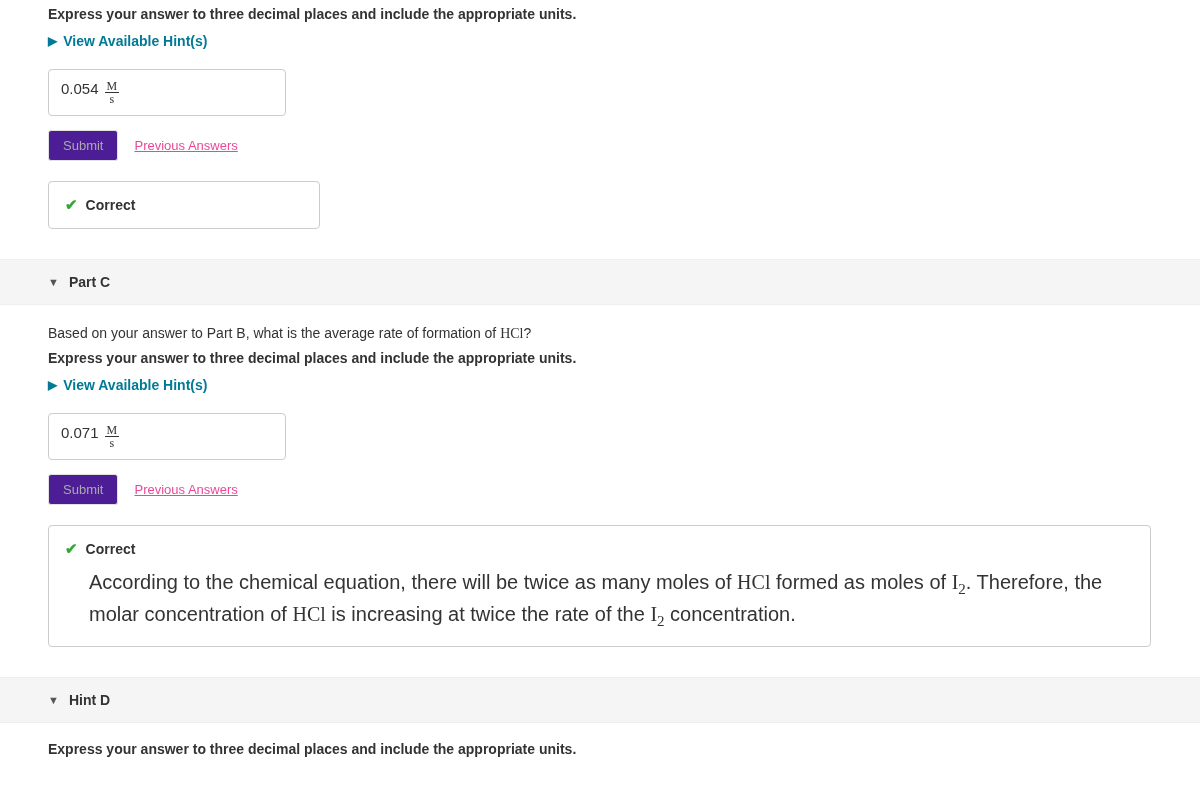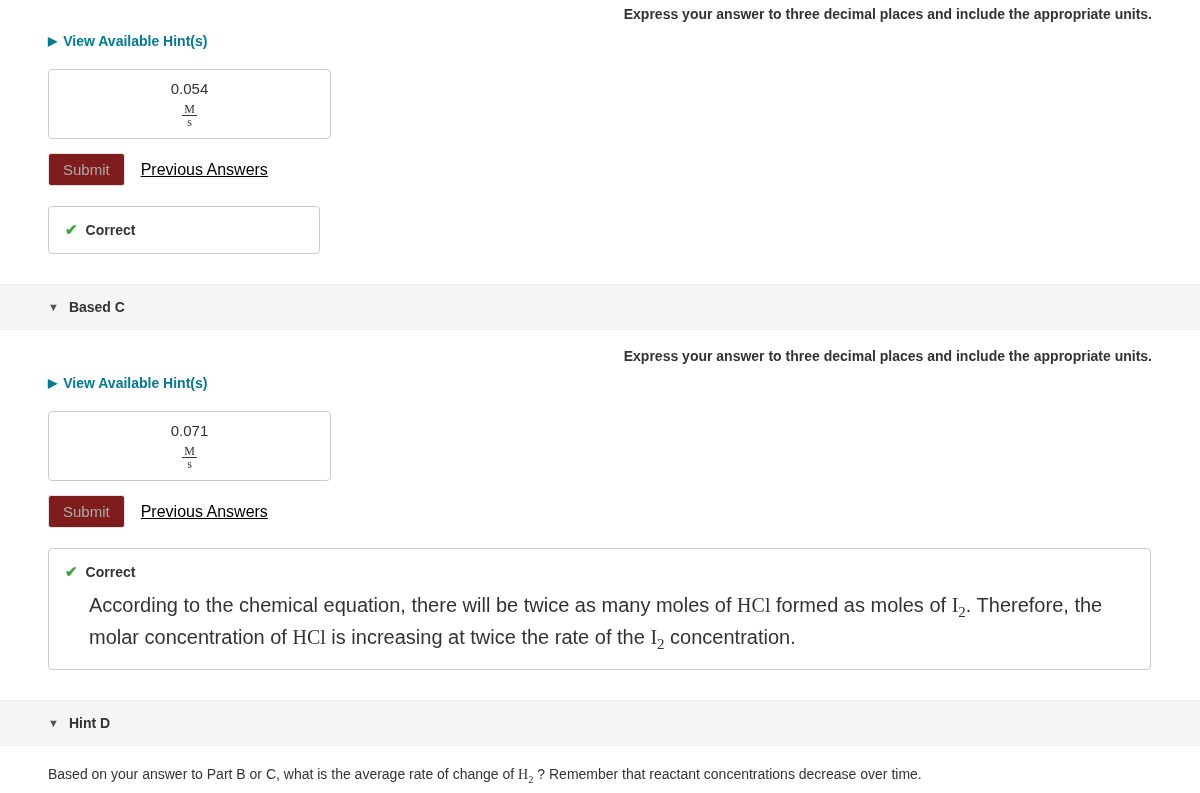--- a/index.html
+++ b/index.html
@@ -19,44 +19,41 @@
       padding: 0 48px;
     }
     .question-text {
       margin-top: 12px;
       line-height: 1.5;
     }
     .instruction {
       font-weight: bold;
       margin-top: 6px;
       margin-bottom: 10px;
-      text-align: right;
     }
     .hints-toggle {
       color: #007a96;
       font-weight: bold;
       cursor: pointer;
       margin-bottom: 12px;
       display: inline-flex;
       align-items: center;
     }
     .hints-toggle .carrot {
       margin-right: 6px;
       font-size: 12px;
     }
     .answer-box {
       border: 1px solid #ccc;
       border-radius: 4px;
       padding: 10px 12px;
-      width: 283px;
+      width: 238px;
       display: inline-flex;
-      align-items: center;
       gap: 6px;
       font-size: 15px;
-      flex-direction: column;
     }
     .fraction {
       display: inline-flex;
       flex-direction: column;
       align-items: center;
       font-family: "Times New Roman", serif;
       line-height: 1;
       font-size: 12px;
     }
     .fraction .num {
@@ -66,32 +63,32 @@
     .fraction .den {
       padding: 0 2px;
     }
     .actions {
       margin-top: 14px;
       display: flex;
       gap: 16px;
       align-items: center;
     }
     .submit-btn {
-      background: #7f1d1d;
+      background: #4c1d95;
       border: 1px solid #e2e2e2;
       color: #aaa;
       padding: 7px 14px;
       border-radius: 3px;
-      font-size: 15px;
+      font-size: 13px;
       cursor: default;
     }
     .prev-link {
-      color: #000000;
+      color: #ec4899;
       text-decoration: underline;
-      font-size: 16px;
+      font-size: 13px;
       cursor: pointer;
     }
     .feedback-box {
       border: 1px solid #ccc;
       border-radius: 4px;
       padding: 14px 16px;
       margin-top: 20px;
       display: flex;
       flex-direction: column;
       gap: 10px;
@@ -170,23 +167,26 @@
   <div class="feedback-box narrow">
     <div class="feedback-header">
       <span class="check-icon">✔</span>
       <span>Correct</span>
     </div>
   </div>
 
   
   <div class="part-header">
     <span class="part-toggle">▼</span>
-    <span>Based C</span>
-  </div>
-
+    <span>Part C</span>
+  </div>
+
+  <div class="question-text">
+    <span>Based on your answer to Part B, what is the average rate of formation of </span><span class="serif">HCl</span><span>?</span>
+  </div>
   <div class="instruction">Express your answer to three decimal places and include the appropriate units.</div>
 
   <div class="hints-toggle">
     <span class="carrot">▶</span>
     <span>View Available Hint(s)</span>
   </div>
 
   <div style="height:8px"></div>
 
   <div class="answer-box">
@@ -211,22 +211,19 @@
       <span>According to the chemical equation, there will be twice as many moles of </span><span class="serif">HCl</span><span> formed as moles of </span><span class="serif">I</span><sub class="serif">2</sub><span>. Therefore, the molar concentration of </span><span class="serif">HCl</span><span> is increasing at twice the rate of the </span><span class="serif">I</span><sub class="serif">2</sub><span> concentration.</span>
     </div>
   </div>
 
   
   <div class="part-header">
     <span class="part-toggle">▼</span>
     <span>Hint D</span>
   </div>
 
-  <div class="question-text">
-    <span>Based on your answer to Part B or C, what is the average rate of change of </span><span class="serif">H</span><sub class="serif">2</sub><span> ? Remember that reactant concentrations decrease over time.</span>
-  </div>
   <div class="instruction">Express your answer to three decimal places and include the appropriate units.</div>
 
   
 
   
 
 </div>
 
 </body></html>

